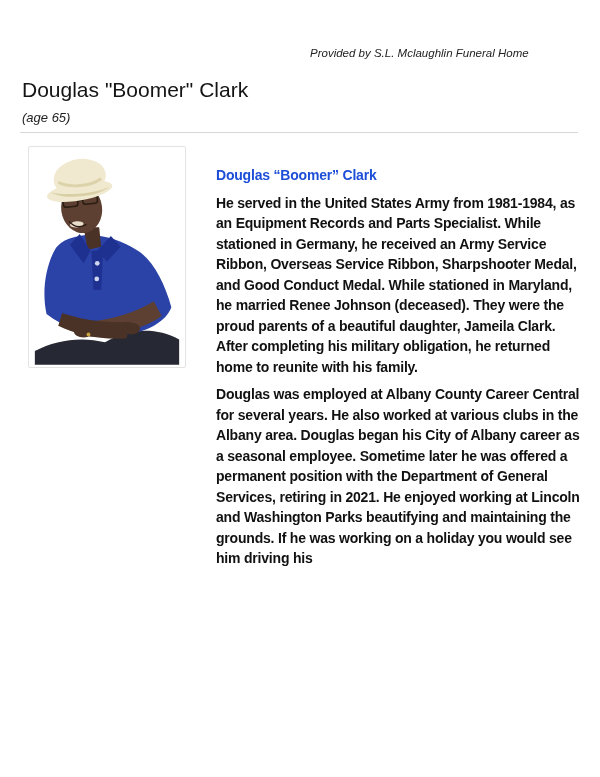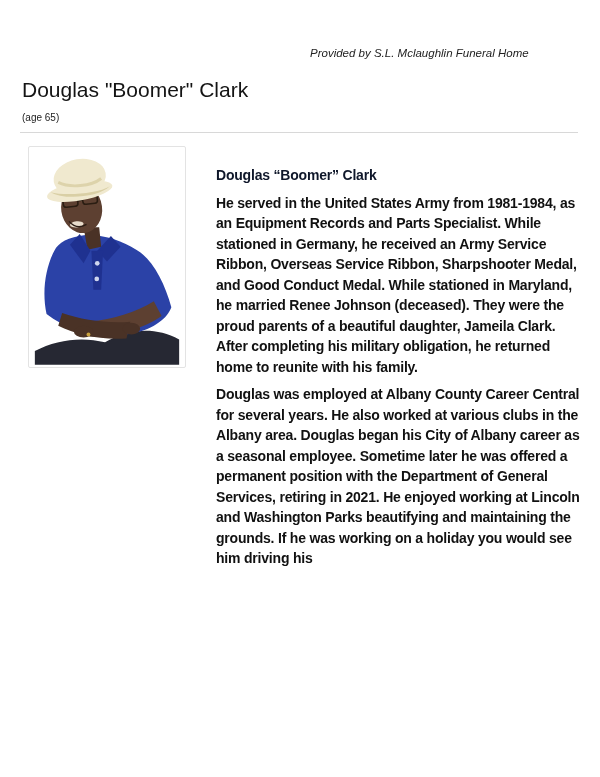--- a/index.html
+++ b/index.html
@@ -21,39 +21,39 @@
     position:absolute; left:22px; top:29px;
     font-size:21px; font-weight:400; color:#141414;
     line-height:24px; white-space:nowrap;
   }
   .page-dates {
     position:absolute; left:22px; top:58px;
     font-size:11.5px; font-style:italic; color:#222; line-height:15px;
   }
   .page-age {
     position:absolute; left:22px; top:75px;
-    font-size:10px; color:#222; line-height:15px;text-align:right;
+    font-size:13px; font-style:italic; color:#222; line-height:15px;text-align:right;
   }
   .divider {
     position:absolute; left:20px; top:97px;
     width:558px; height:1px; background:#d8d8d8;
   }
   .photo-frame {
     position:absolute; left:28px; top:111px;
     width:158px; height:222px;
     border:1px solid #e3e3e3; border-radius:2px;
     background:#fff; box-sizing:border-box; overflow:hidden;
   }
   .photo-frame svg { display:block; width:100%; height:100%; }
   .content {
     position:absolute; left:216px; top:130px; width:368px;
   }
   .content h2 {
     margin:0 0 7px 0;
-    font-size:14px; font-weight:bold; color:#0f172a;
+    font-size:14px; font-weight:bold; color:#1d4ed8;
     line-height:20.5px; letter-spacing:-0.2px;
   }
   .content p {
     margin:0 0 7px 0;
     font-size:14px; font-weight:bold; color:#111;
     line-height:20.5px; letter-spacing:-0.2px;
   }
 </style>
 </head>
 <body>

